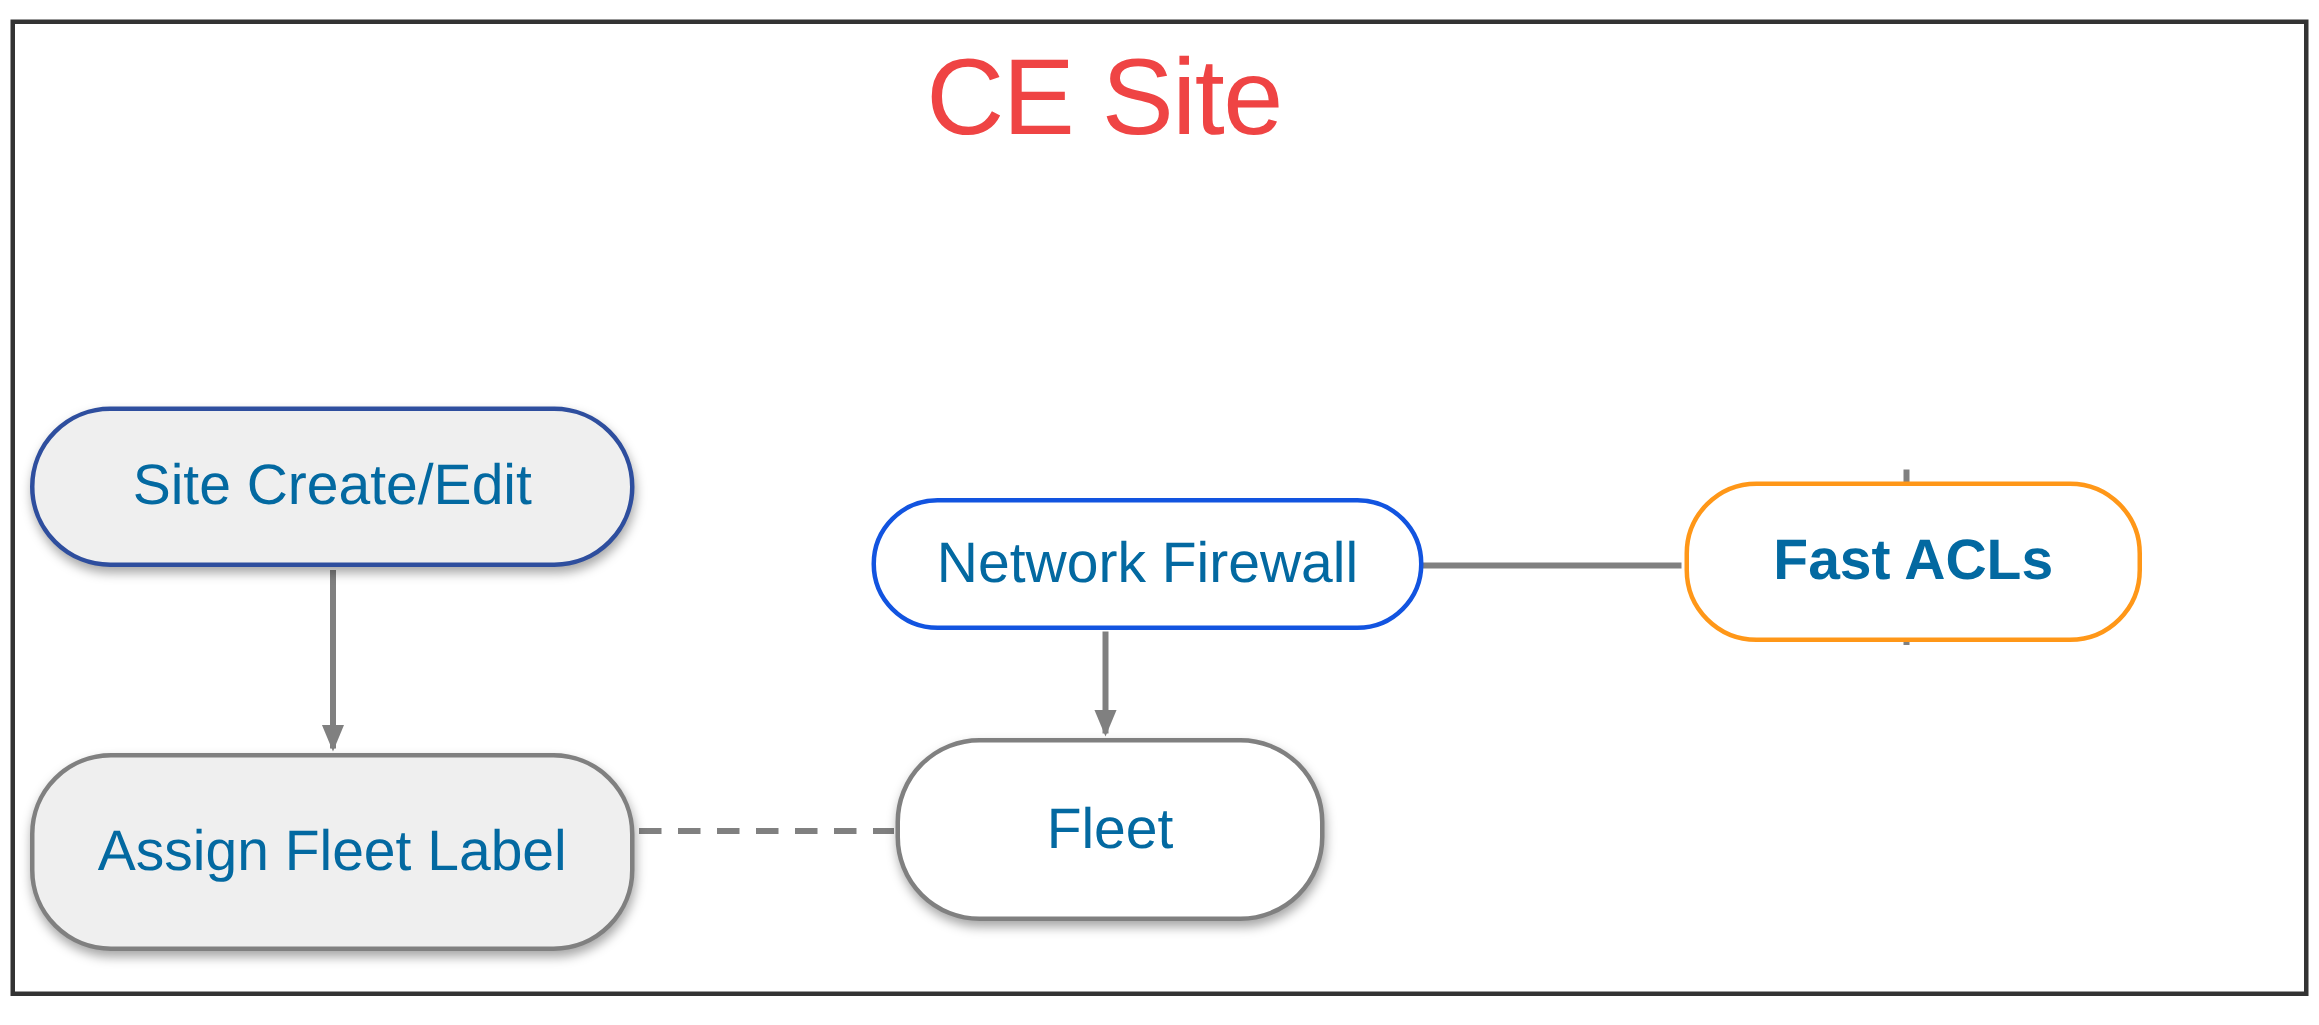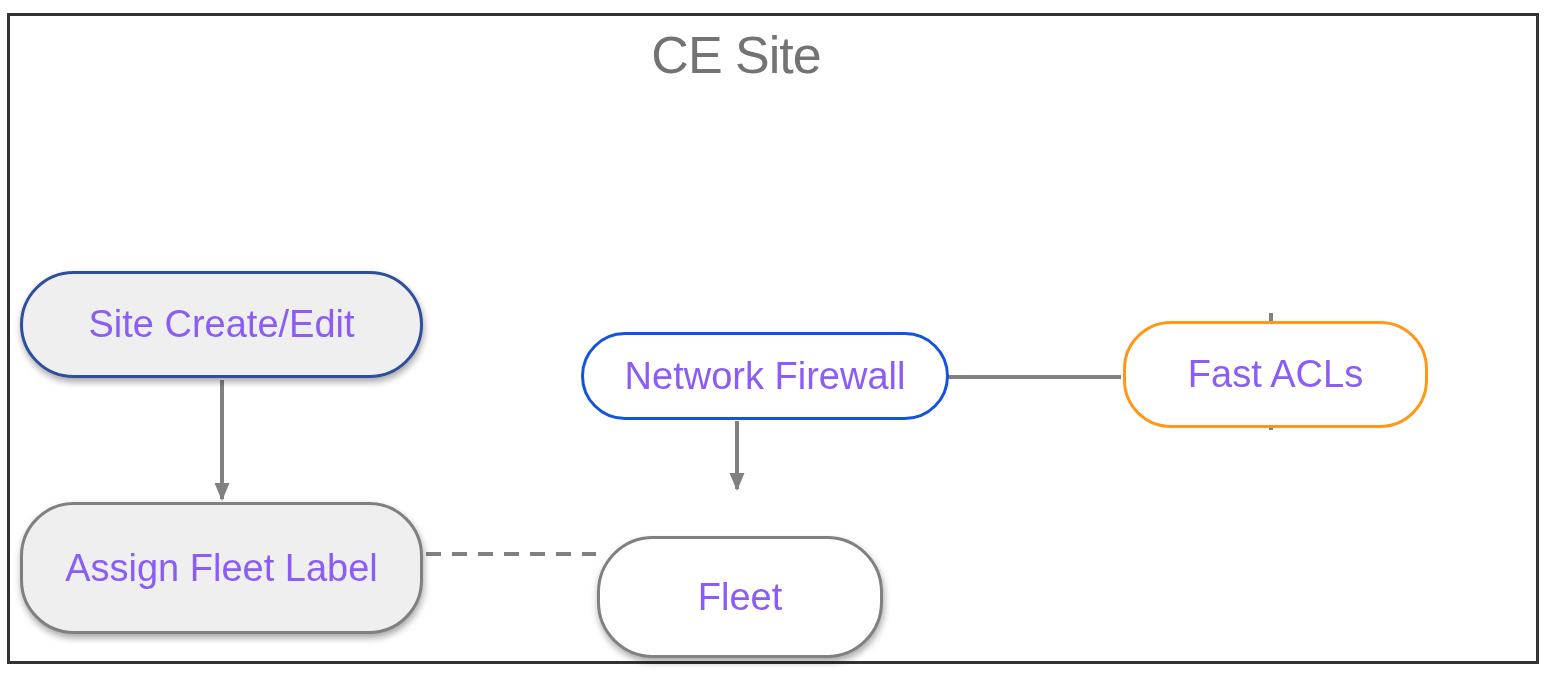--- a/index.html
+++ b/index.html
@@ -22,42 +22,42 @@
     width: 1526px;
     height: 645px;
     border: 3px solid #333333;
     background: transparent;
   }
   .title {
     position: absolute;
     left: 736px;
     top: 28px;
     transform: translateX(-50%);
-    font-size: 52px;
+    font-size: 72px;
     line-height: 1.05;
     letter-spacing: -1px;
-    color: #737373;
+    color: #ef4444;
     white-space: nowrap;
   }
   .edges {
     position: absolute;
     left: 0;
     top: 0;
     width: 1546px;
     height: 683px;
     pointer-events: none;
   }
   .node {
     position: absolute;
     display: flex;
     align-items: center;
     justify-content: center;
     box-sizing: border-box;
     font-size: 38px;
-    color: #8b5cf6;
+    color: #0369a1;
     white-space: nowrap;
     background: #ffffff;
   }
   .node .lbl { pointer-events: none; }
   .n-site {
     left: 20px; top: 271px; width: 403px; height: 107px;
     background: #efefef;
     border: 3px solid #2e4e9e;
     border-radius: 54px;
     box-shadow: 1px 4px 7px rgba(0,0,0,0.35);
@@ -71,27 +71,27 @@
   }
   .n-firewall {
     left: 581px; top: 332px; width: 368px; height: 88px;
     border: 3px solid #1254e0;
     border-radius: 44px;
   }
   .n-fastacls {
     left: 1123px; top: 321px; width: 305px; height: 107px;
     border: 3px solid #ff9718;
     border-radius: 48px;
+    font-weight: bold;
   }
   .n-fleet {
     left: 597px; top: 492px; width: 286px; height: 122px;
     border: 3px solid #808080;
     border-radius: 56px;
     box-shadow: 1px 4px 7px rgba(0,0,0,0.35);
-    margin-top: 44px;
   }
 </style>
 </head>
 <body>
 
 <div class="canvas">
 
   <div class="frame"></div>
 
   <div class="title">CE Site</div>

